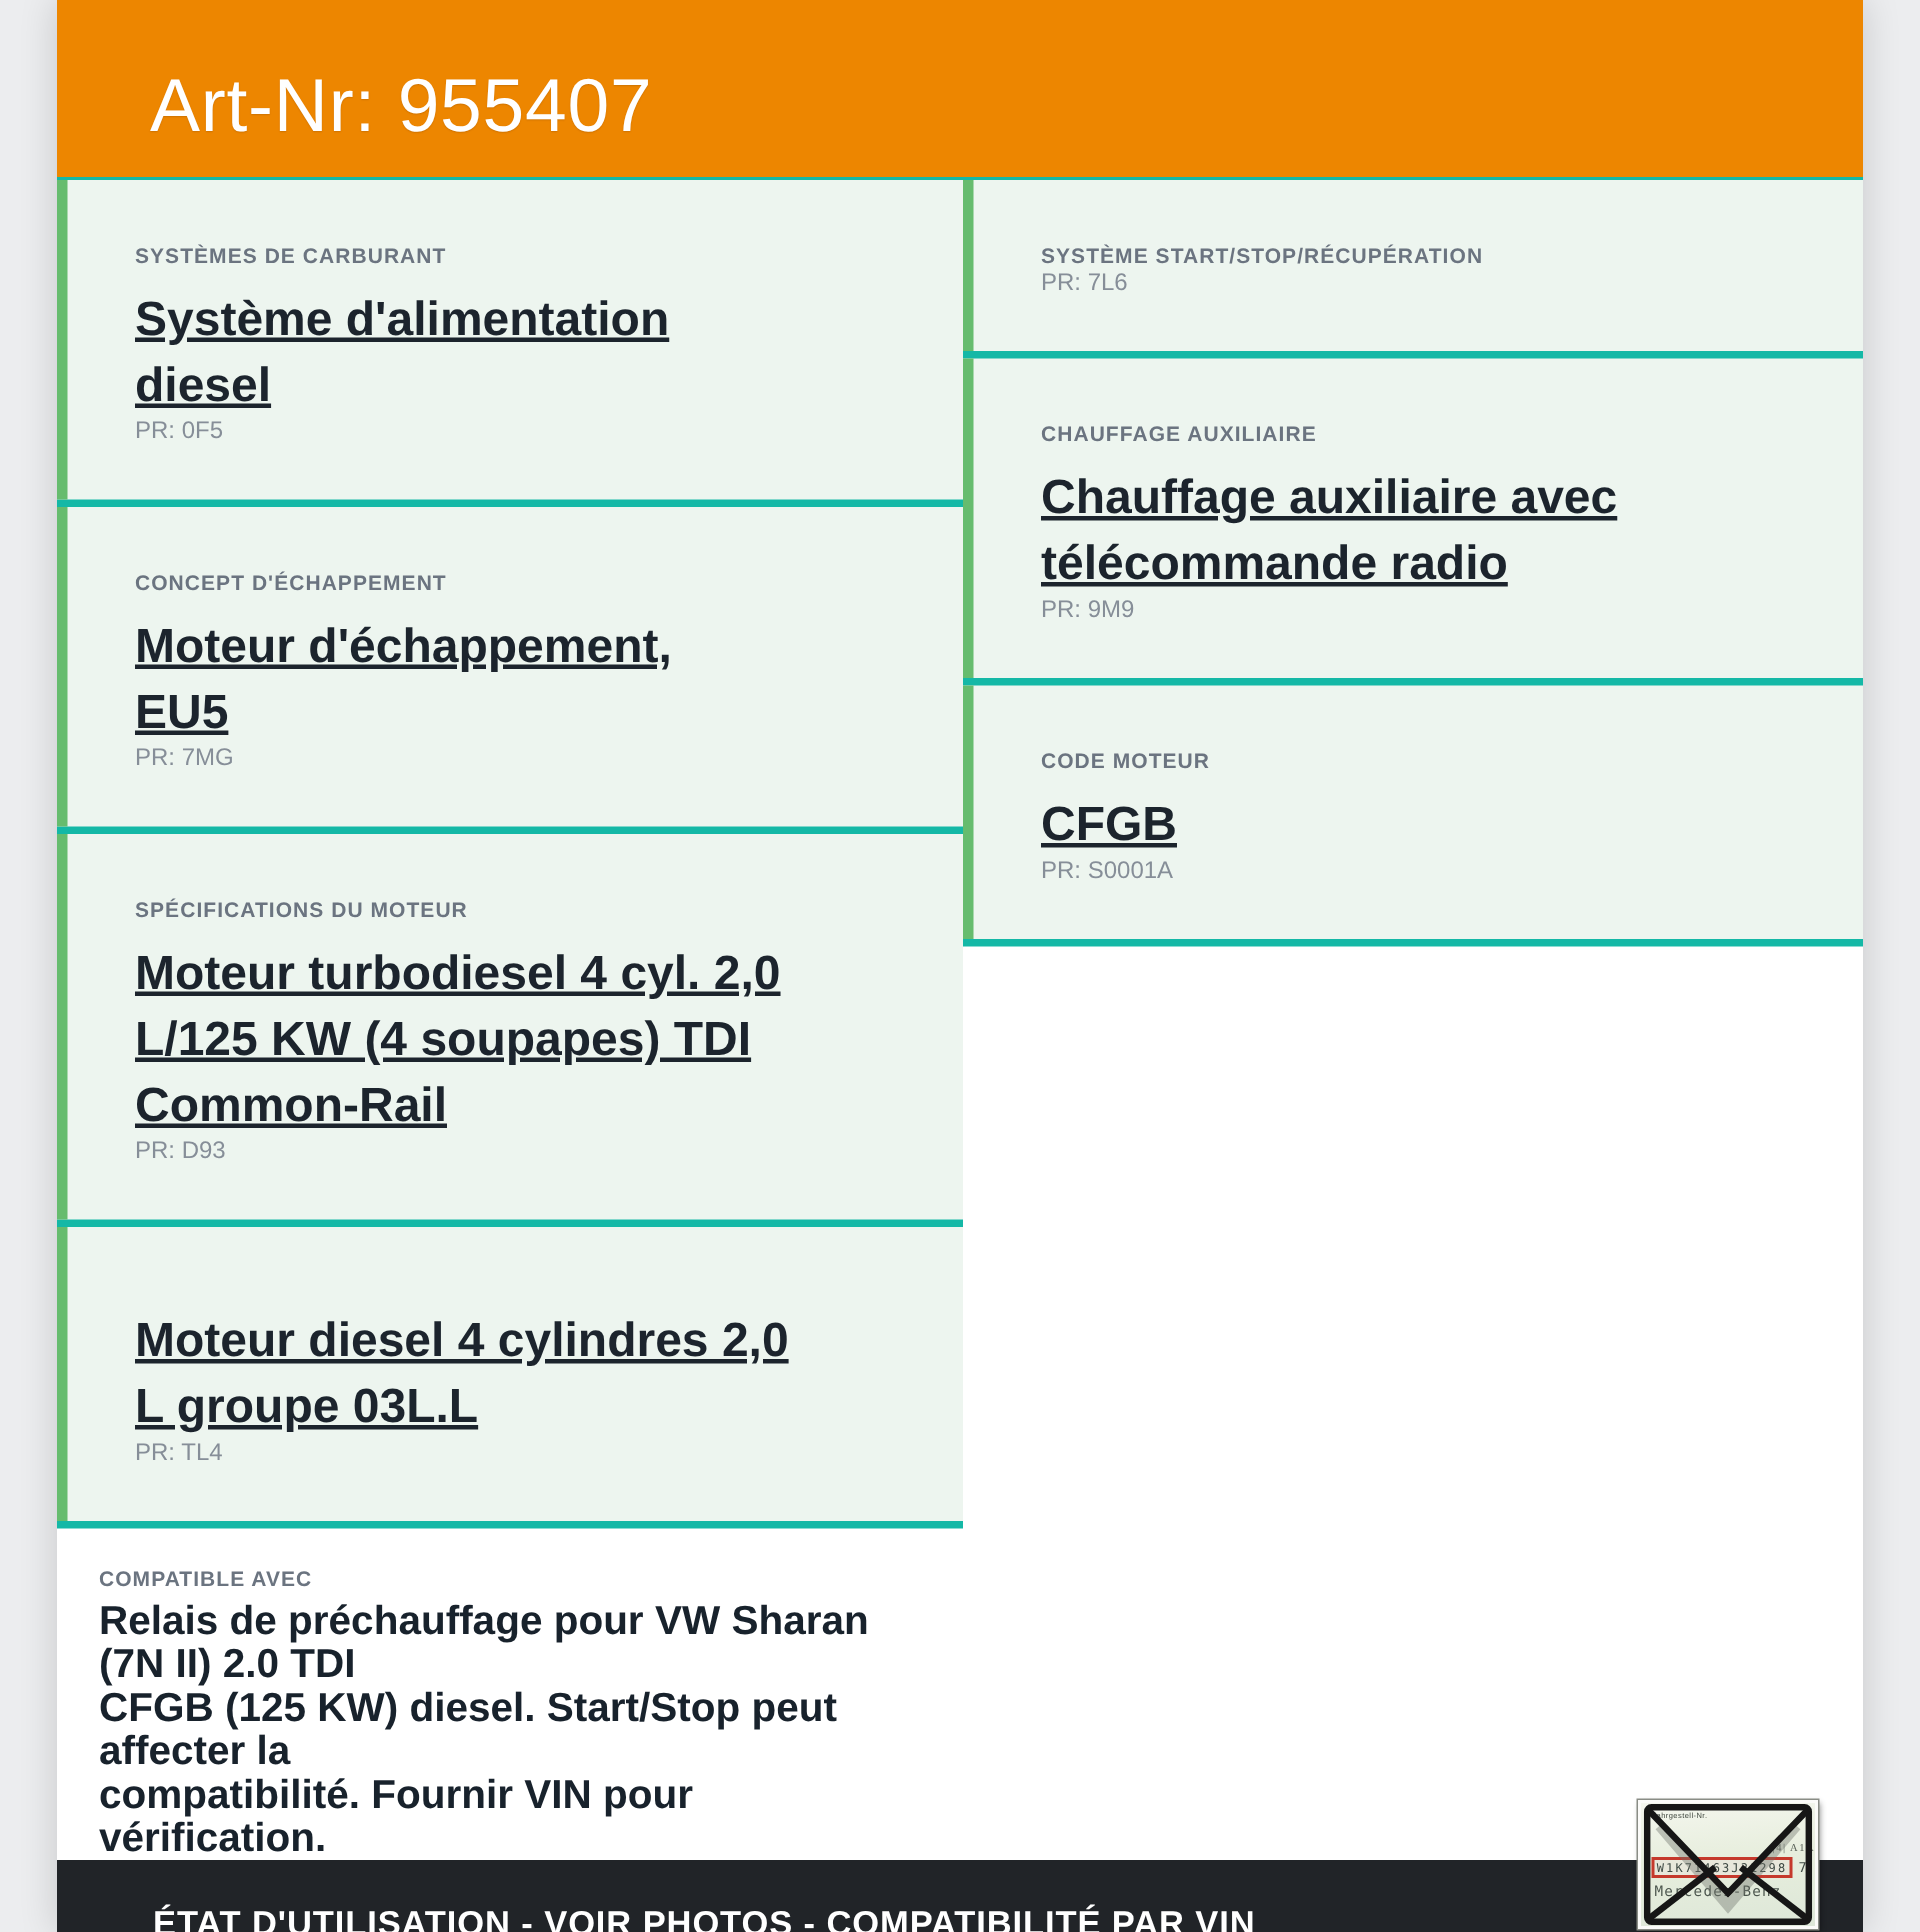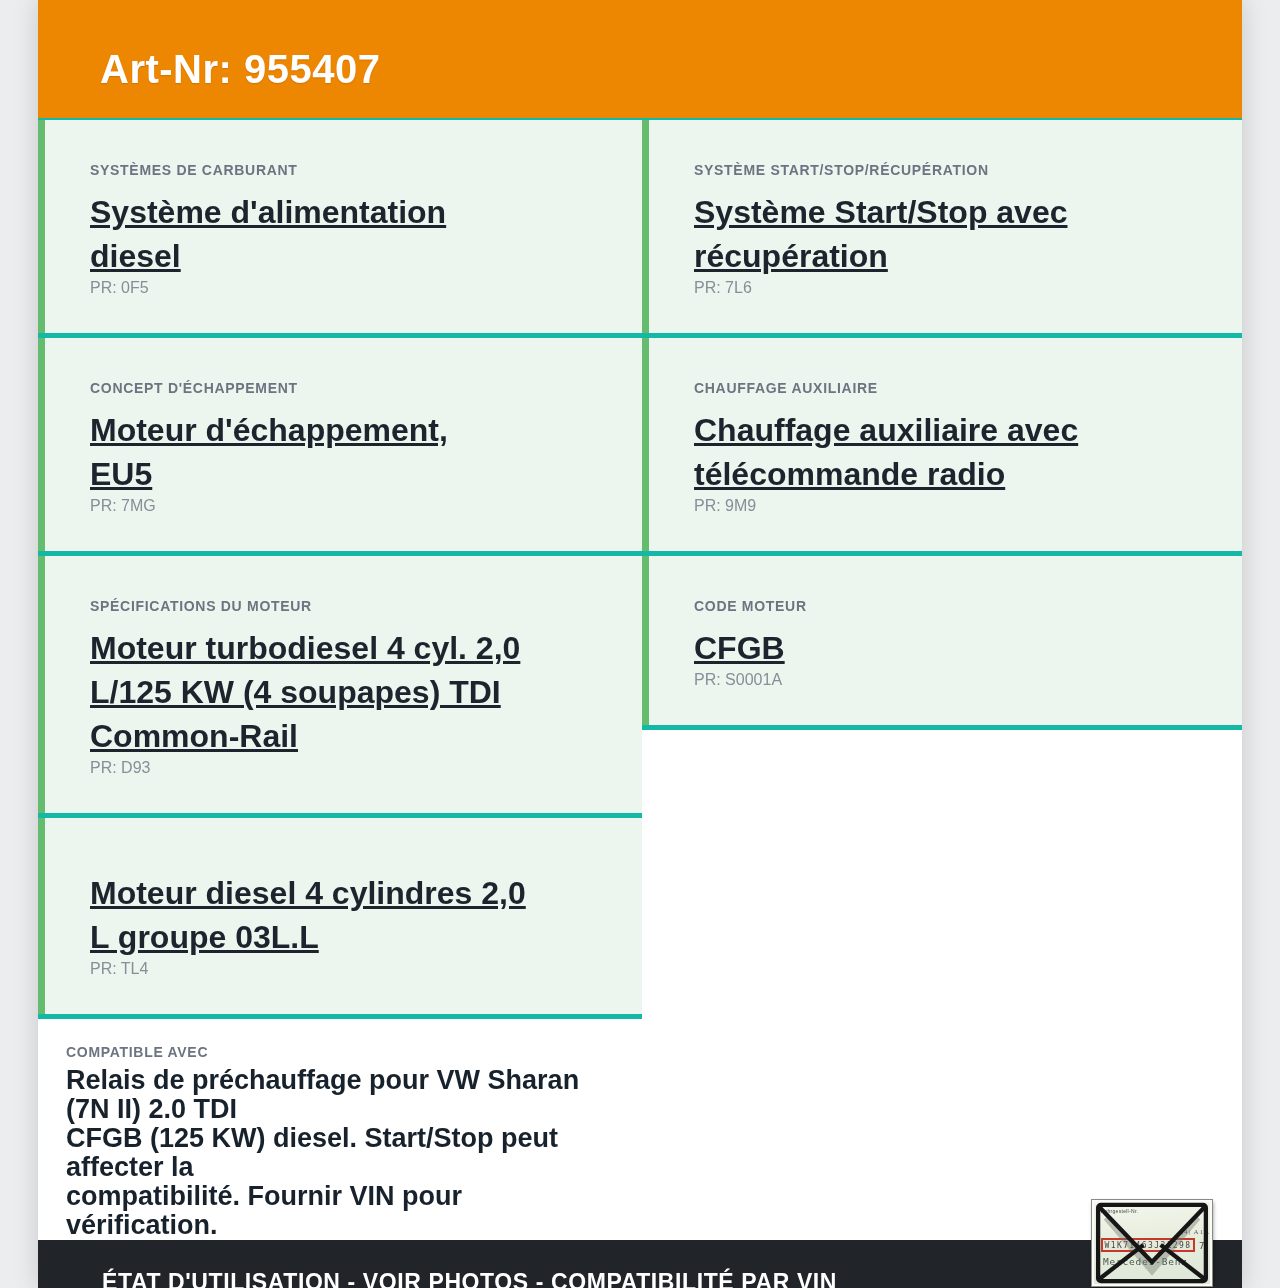--- a/index.html
+++ b/index.html
@@ -17,21 +17,21 @@
     box-shadow:0 0 24px rgba(0,0,0,.16);
   }
   
   .hdr {
     height:118px; flex:0 0 118px;
     background:#ed8600;
     display:flex; align-items:center;
     padding-left:62px;
   }
   .hdr h1 {
-    color:#ffffff; font-size:40px; font-weight:700; letter-spacing:.5px;
+    color:#ffffff; font-size:50px; font-weight:400; letter-spacing:.5px;
     text-shadow:0 1px 1px rgba(120,60,0,.25);
     margin-top:21px;
   }
   
   .main {
     flex:1 1 auto; display:flex; background:#14b8a6; padding-top:2px;
   }
   .col { display:flex; flex-direction:column; gap:5px; }
   .col-left  { width:604px; }
   .col-right { width:600px; }
@@ -150,22 +150,20 @@
         <div class="compat-label">COMPATIBLE AVEC</div>
         <p class="compat-text">Relais de préchauffage pour VW Sharan (7N II) 2.0 TDI
 CFGB (125 KW) diesel. Start/Stop peut affecter la
 compatibilité. Fournir VIN pour vérification.</p>
       </section>
     </div>
 
     <div class="col col-right">
       <section class="card">
         <div class="card-label">SYSTÈME START/STOP/RÉCUPÉRATION</div>
-        <h2 class="card-title">Système Start/Stop avec
-récupération</h2>
         <div class="card-pr">PR: 7L6</div>
       </section>
       <section class="card">
         <div class="card-label">CHAUFFAGE AUXILIAIRE</div>
         <h2 class="card-title">Chauffage auxiliaire avec
 télécommande radio</h2>
         <div class="card-pr">PR: 9M9</div>
       </section>
       <section class="card">
         <div class="card-label">CODE MOTEUR</div>

